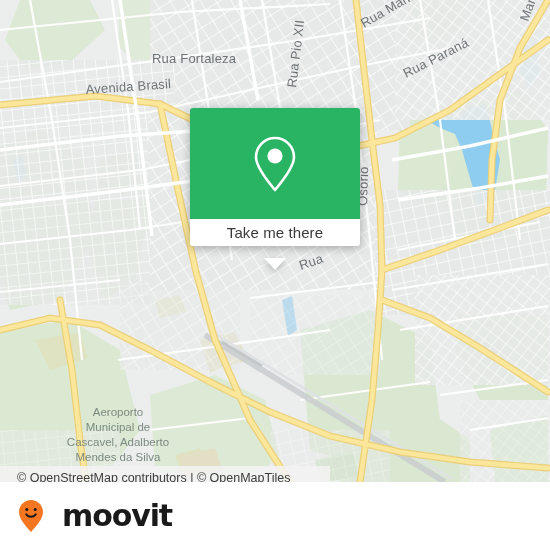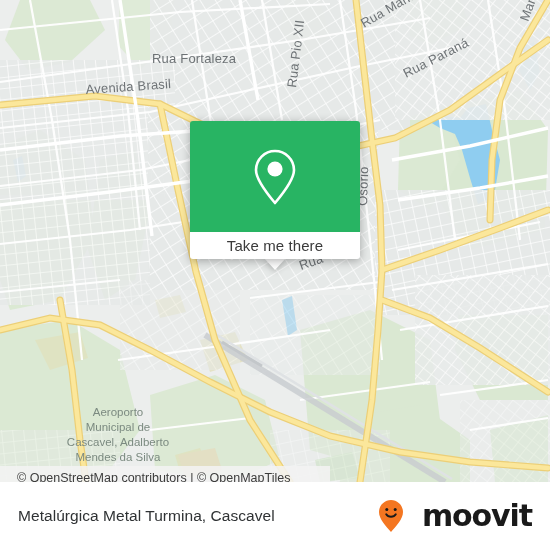--- a/index.html
+++ b/index.html
@@ -37,21 +37,21 @@
     display:flex; align-items:center;
     padding-left:17px;
     font-size:12.5px; color:#3c3c3c;
     white-space:nowrap;
     z-index:30;
   }
 
   
   #popup {
     position:absolute;
-    left:190px; top:121px;
+    left:190px; top:108px;
     width:170px; height:138px;
     z-index:40;
     filter:drop-shadow(0 2px 5px rgba(0,0,0,0.30));
   }
   #popup-head {
     width:100%; height:111px;
     background:#28b463;
     border-radius:3px 3px 0 0;
     display:flex; align-items:center; justify-content:center;
     cursor:pointer;
@@ -275,21 +275,20 @@
     <div id="popup-foot">
       <span>Take me there</span>
     </div>
   </div>
 
   <div id="attrib">
     <span>© OpenStreetMap contributors | © OpenMapTiles</span>
   </div>
 
   <div id="bottombar">
-    <div id="place-title">Metalúrgica Metal Turmina, Cascavel</div>
     <div id="brand">
       <span>
         <svg width="26" height="34" viewBox="0 0 26 34" xmlns="http://www.w3.org/2000/svg">
           <path d="M13 1 C6.4 1 1 6.4 1 13 C1 20 8 27.5 13 33 C18 27.5 25 20 25 13 C25 6.4 19.6 1 13 1 Z" fill="#f47621"></path>
           <circle cx="8.8" cy="10.6" r="1.5" fill="#1a1a1a"></circle>
           <circle cx="17.2" cy="10.6" r="1.5" fill="#1a1a1a"></circle>
           <path d="M8.2 15.2 C10.2 18.6 15.8 18.6 17.8 15.2" fill="none" stroke="#1a1a1a" stroke-width="1.9" stroke-linecap="round"></path>
         </svg>
       </span>
       <span id="brand-word">moovit</span>

